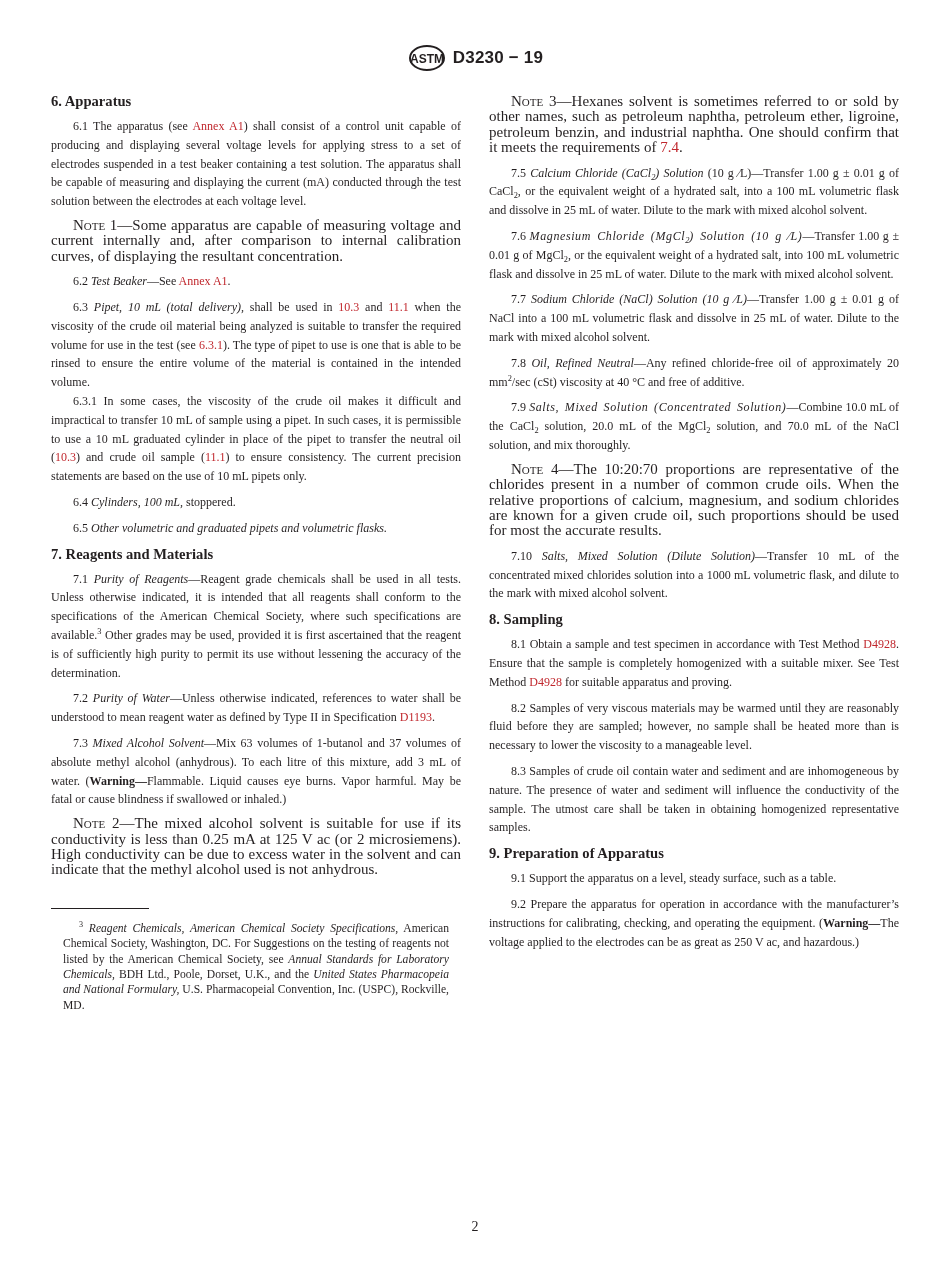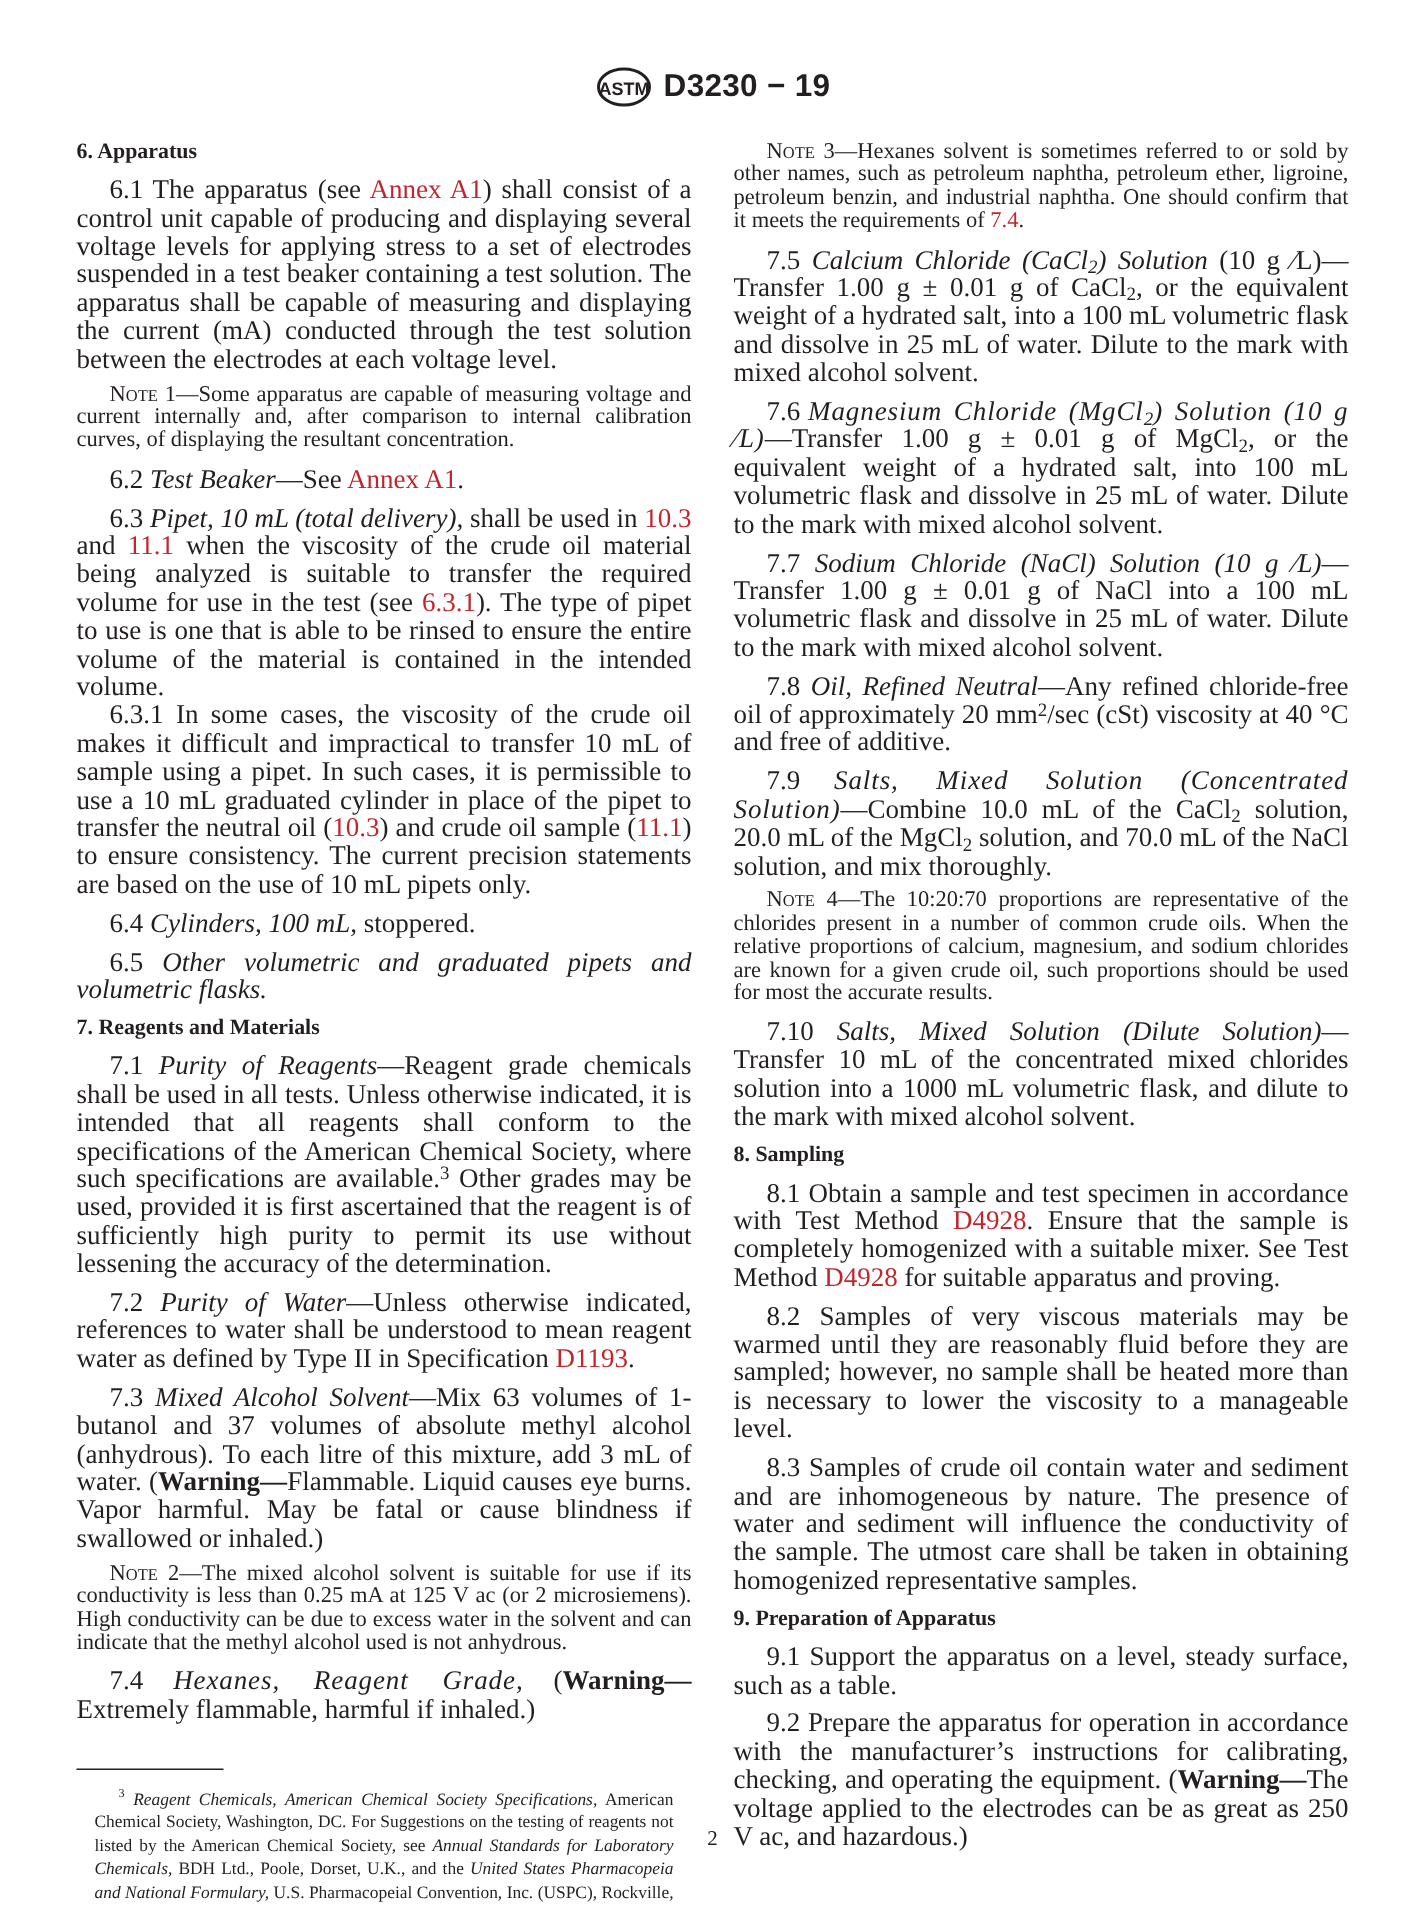--- a/index.html
+++ b/index.html
@@ -1,24 +1,24 @@
 <!DOCTYPE html>
 <html><head>
 <meta charset="utf-8">
 <style>
   html, body { margin: 0; padding: 0; background: #ffffff; }
   body { width: 950px; height: 1272px; position: relative; overflow: hidden;
          font-family: "Liberation Serif", "DejaVu Serif", serif; color: #231f20; }
   .header { position: absolute; top: 44px; left: 0; width: 950px; display: flex; justify-content: center; align-items: center; gap: 6px; }
   .logo { width: 40px; height: 28px; }
-  .doc-id { font-family: "Liberation Sans", "DejaVu Sans", sans-serif; font-weight: bold; font-size: 21px; color: #231f20; letter-spacing: 0.2px; }
+  .doc-id { font-family: "Liberation Sans", "DejaVu Sans", sans-serif; font-weight: bold; font-size: 17px; color: #231f20; letter-spacing: 0.2px; }
   .col { position: absolute; top: 92px; width: 410px; }
   .col-left { left: 51px; }
   .col-right { left: 489px; }
-  .p { font-size: 18px; line-height: 18.8px; text-align: justify; margin: 0 0 7px 0; text-indent: 22px; }
+  .p { font-size: 12px; line-height: 18.8px; text-align: justify; margin: 0 0 7px 0; text-indent: 22px; }
   .h { font-size: 14.6px; font-weight: bold; margin: 0 0 6px 0; line-height: 19px; }
   .h.gap { margin-top: 2px; }
   .note { font-size: 15px; line-height: 15.4px; text-align: justify; margin: 4px 0 8px 0; text-indent: 22px; }
   .note .label { font-variant: small-caps; }
   .link { color: #c0272d; }
   i { font-style: italic; }
   b { font-weight: bold; }
   sub { font-size: 70%; vertical-align: -3px; line-height: 0; }
   sup { font-size: 70%; vertical-align: 5px; line-height: 0; }
   .fn-rule { width: 98px; border-top: 1px solid #231f20; margin: 30px 0 8px 0; }
@@ -79,23 +79,20 @@
   </p>
 
   <p class="p">
     <span>7.3</span> <i>Mixed Alcohol Solvent</i><span>—Mix 63 volumes of 1-butanol and 37 volumes of absolute methyl alcohol (anhydrous). To each litre of this mixture, add 3 mL of water. (</span><b>Warning—</b><span>Flammable. Liquid causes eye burns. Vapor harmful. May be fatal or cause blindness if swallowed or inhaled.)</span>
   </p>
 
   <p class="note">
     <span class="label">Note 2</span><span>—The mixed alcohol solvent is suitable for use if its conductivity is less than 0.25 mA at 125 V ac (or 2 microsiemens). High conductivity can be due to excess water in the solvent and can indicate that the methyl alcohol used is not anhydrous.</span>
   </p>
 
-  <p class="p">
-    <span>7.4</span> <i class="spaced">Hexanes, Reagent Grade,</i><span> (</span><b>Warning—</b><span>Extremely flammable, harmful if inhaled.)</span>
-  </p>
 
   <div class="fn-rule"></div>
 
   <p class="footnote">
     <sup>3</sup> <i>Reagent Chemicals, American Chemical Society Specifications</i><span>, American Chemical Society, Washington, DC. For Suggestions on the testing of reagents not listed by the American Chemical Society, see </span><i>Annual Standards for Laboratory Chemicals,</i><span> BDH Ltd., Poole, Dorset, U.K., and the </span><i>United States Pharmacopeia and National Formulary,</i><span> U.S. Pharmacopeial Convention, Inc. (USPC), Rockville, MD.</span>
   </p>
 </div>
 
 <div class="col col-right">
   <p class="note" style="margin-top:2px">

